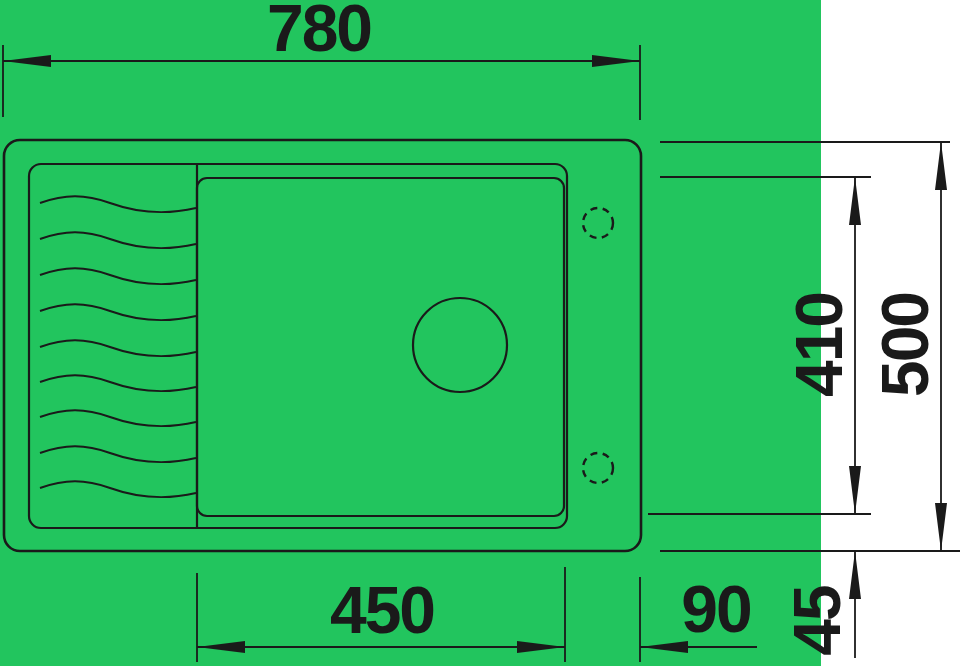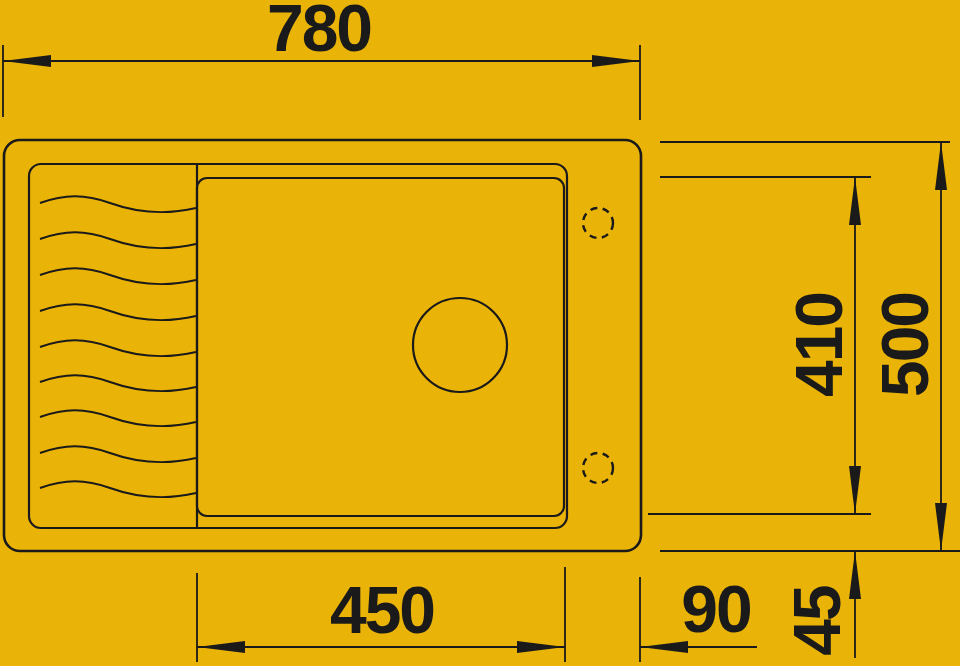--- a/index.html
+++ b/index.html
@@ -6,23 +6,23 @@
     margin: 0;
     padding: 0;
     background: #ffffff;
     width: 960px;
     height: 666px;
     overflow: hidden;
     font-family: "Liberation Sans", sans-serif;
   }
   .canvas {
     position: relative;
-    width: 960px;
+    width: 821px;
     height: 666px;
-    background: #eab308;
+    background: #22c55e;
     text-align: right;
   }
   svg { display: block; }
   .dim-text {
     font-family: "Liberation Sans", "DejaVu Sans", sans-serif;
     font-weight: 700;
     font-size: 66px;
     letter-spacing: -2px;
     fill: #1a1a1a;
   }

